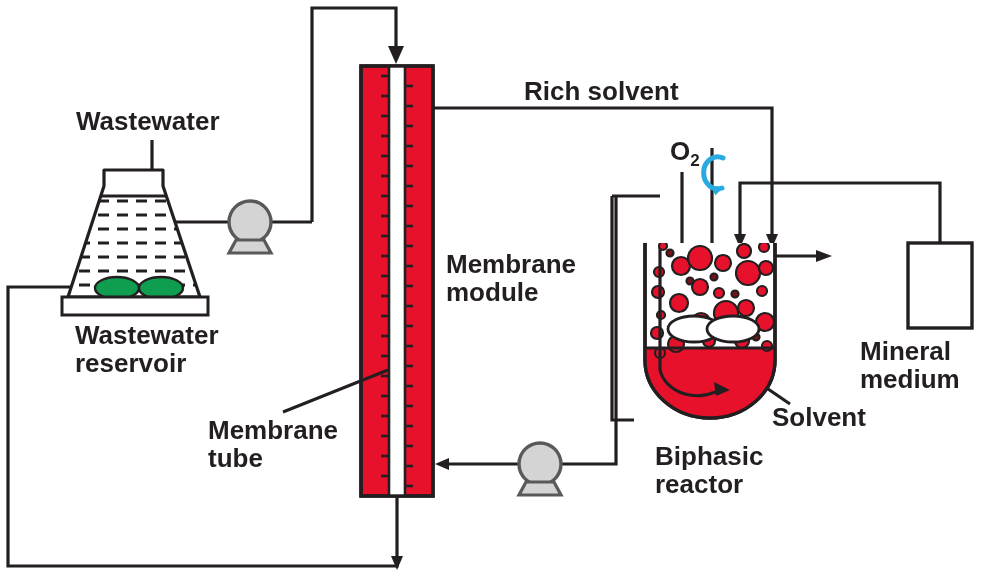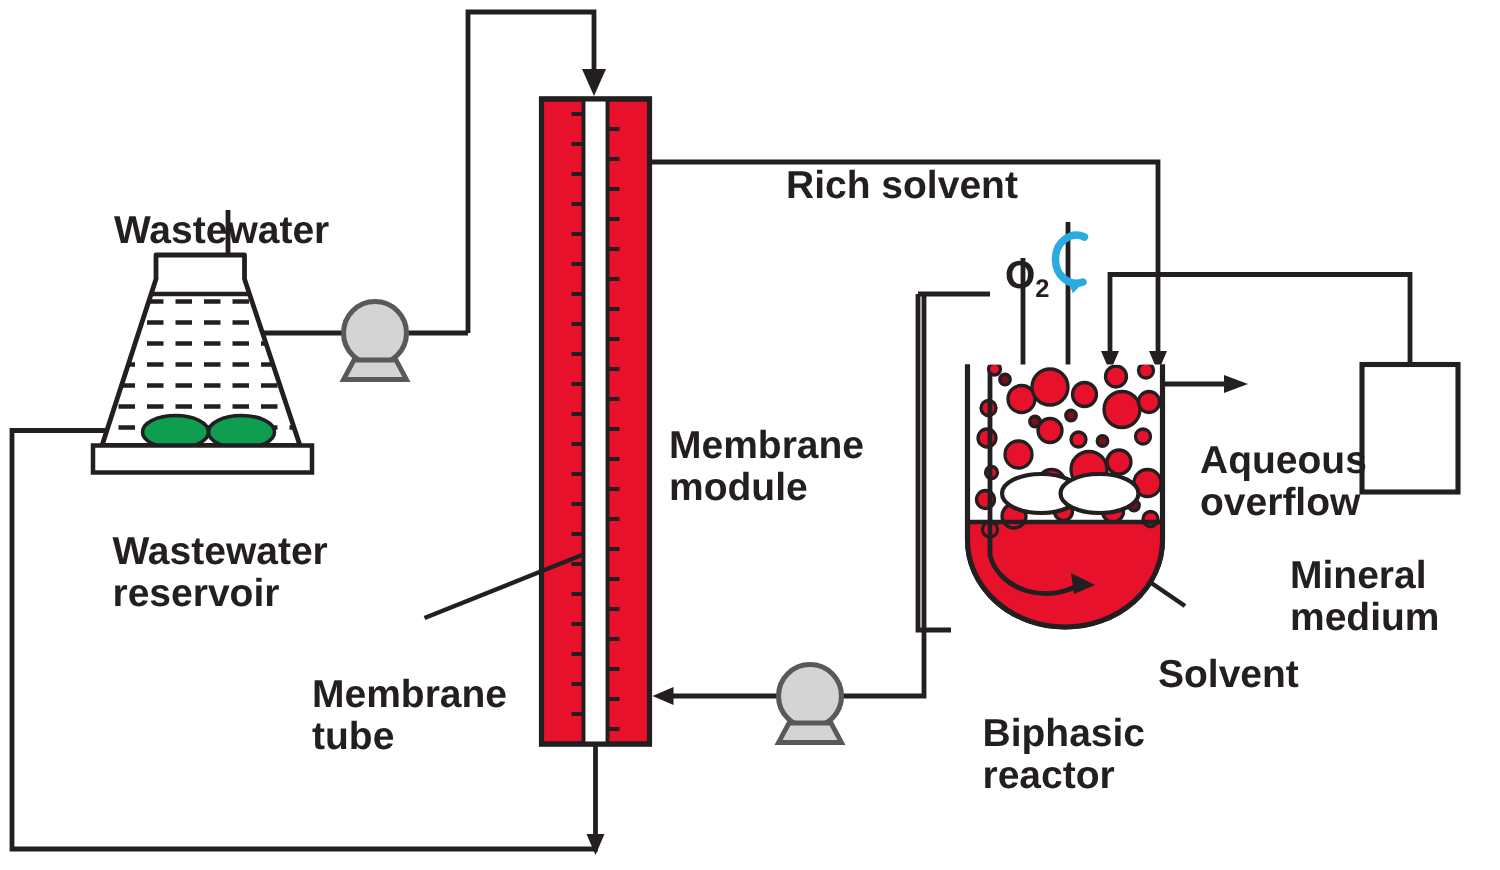--- a/index.html
+++ b/index.html
@@ -1,21 +1,21 @@
 <!DOCTYPE html>
 <html><head>
 <meta charset="utf-8">
 <style>
   html,body{margin:0;padding:0;background:#ffffff;}
   #stage{position:relative;width:1000px;height:580px;background:#fff;
          font-family:"Liberation Sans",sans-serif;overflow:hidden;}
   svg{position:absolute;left:0;top:0;}
   .lbl{position:absolute;font-family:"Liberation Sans",sans-serif;
        font-weight:bold;color:#231f20;line-height:1.06;white-space:pre;}
-  .s26{font-size:26px;margin-top:32px;}
+  .s26{font-size:26px;}
   .sub{font-size:17px;}
 </style>
 </head>
 <body>
 
 <div id="stage">
 
 <svg width="1000" height="580" viewBox="0 0 1000 580">
   <defs>
     <marker id="arw" markerWidth="12" markerHeight="12" refX="9" refY="4.2" orient="auto" markerUnits="userSpaceOnUse">
@@ -260,22 +260,20 @@
 module</div>
 
 <div class="lbl s26" style="left:208px;top:417px;">Membrane
 tube</div>
 
 <div class="lbl s26" style="left:524px;top:78px;">Rich solvent</div>
 
 
 <div class="lbl s26" style="left:670px;top:138px;"><span>O</span><span class="sub" style="position:relative;top:6px;">2</span></div>
 
-<div class="lbl s26" style="left:800px;top:261px;">Aqueous
-overflow</div>
 
 <div class="lbl s26" style="left:860px;top:338px;">Mineral
 medium</div>
 
 <div class="lbl s26" style="left:655px;top:443px;">Biphasic
 reactor</div>
 
 <div class="lbl s26" style="left:772px;top:404px;">Solvent</div>
 
 </div>

